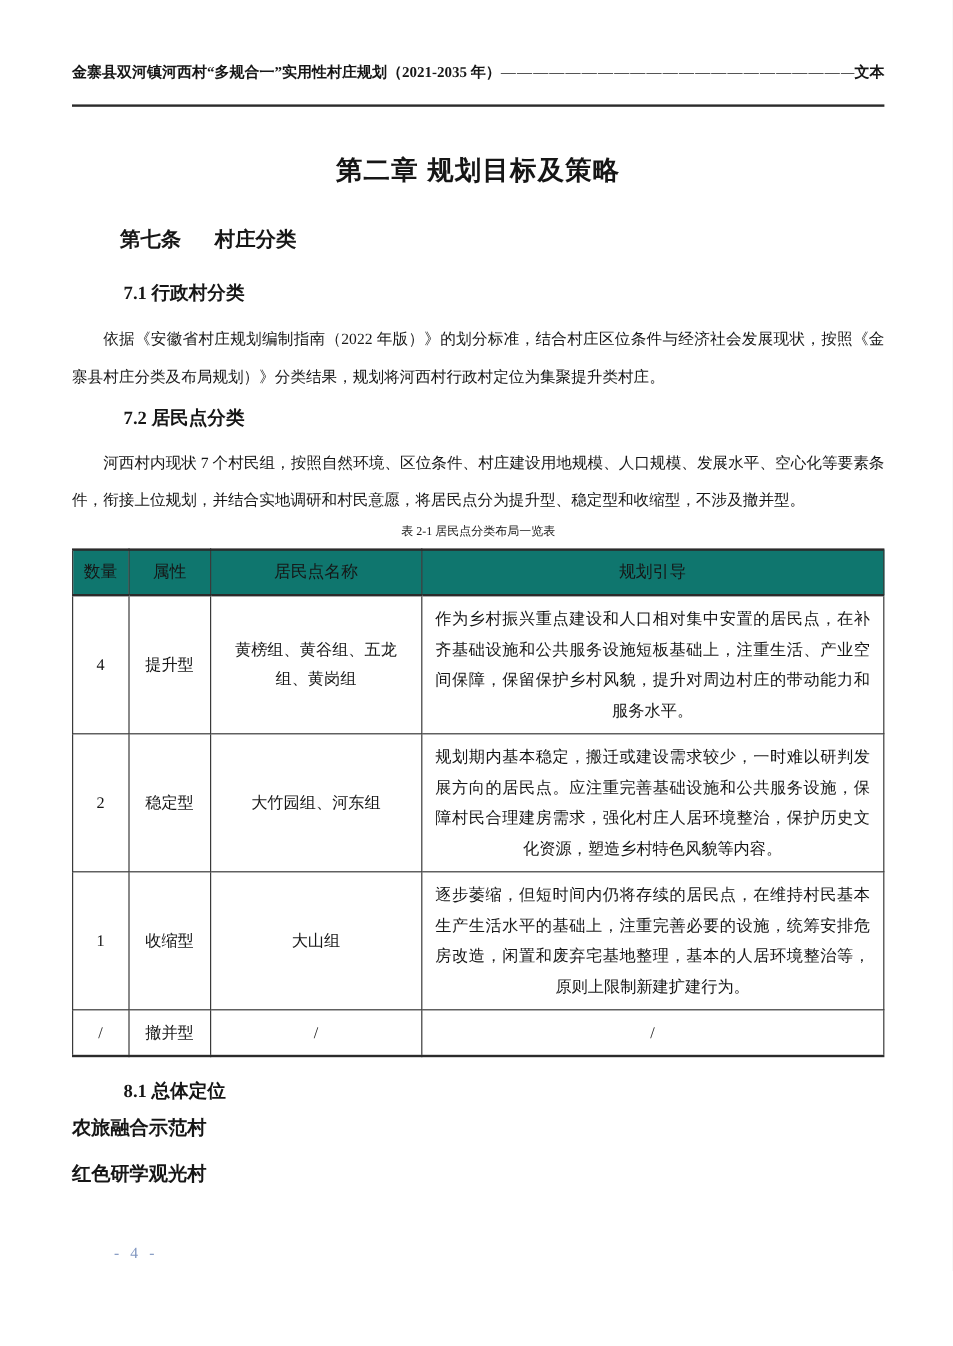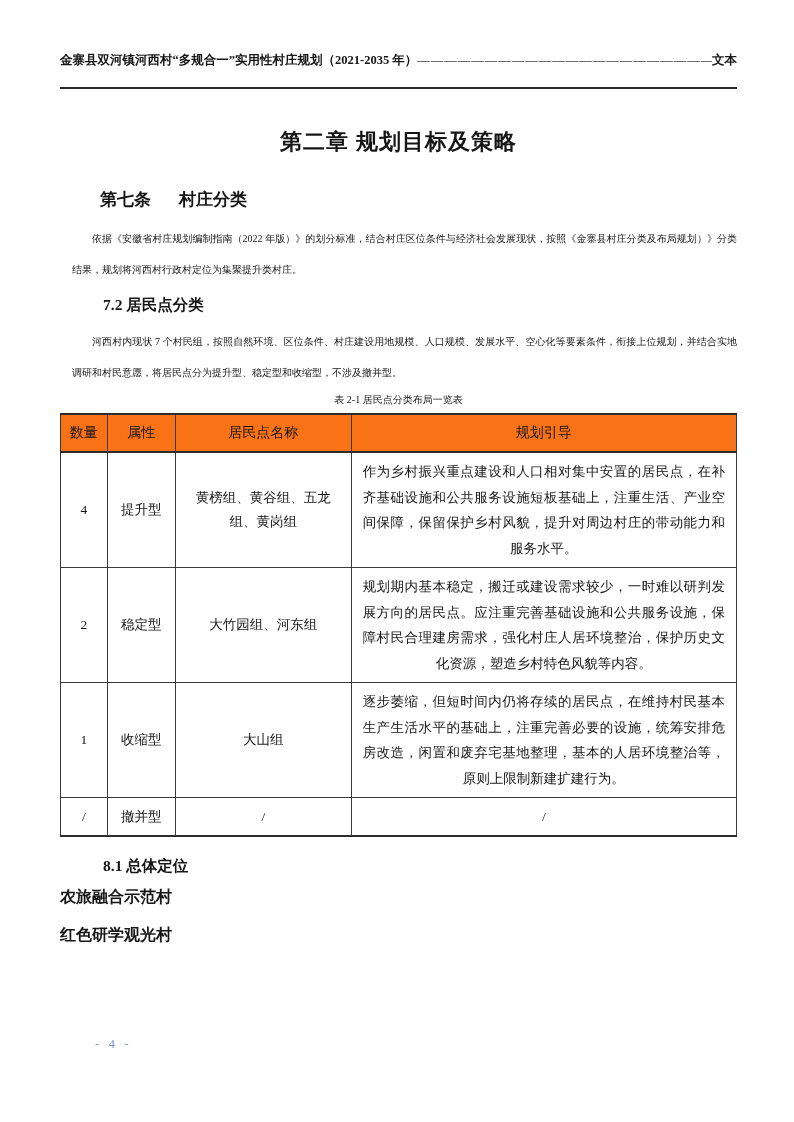--- a/index.html
+++ b/index.html
@@ -42,22 +42,22 @@
   .article-heading .article-title { margin-left:28px; }
 
   .sub-heading {
     margin:22px 0 0 43px;
     font-size:15.5px; font-weight:bold; line-height:22px;
   }
   .sub-heading.s72 { margin-top:9px; }
   .sub-heading.s81 { margin-top:18px; }
 
   .body-para {
-    margin:11px 0 0 12px;
-    font-size:10px; line-height:31px;
+    margin:11px 0 0 0;
+    font-size:13px; line-height:31px;
     text-align:justify; text-indent:2em;
   }
   .body-para.p2 { margin-top:10px; }
 
   .table-caption {
     margin:3px 0 0 0;
     text-align:center;
     font-size:10px; line-height:18px;
   }
 
@@ -69,21 +69,21 @@
     border-top:2px solid #2b2b2b;
     border-bottom:2px solid #2b2b2b;
   }
   table.cls th, table.cls td {
     border:1px solid #3a3a3a;
     text-align:center; vertical-align:middle;
     padding:2px 6px;
   }
   table.cls thead th {
     height:32px; font-weight:normal; font-size:14px;
-    background:#f97316;
+    background:#0f766e;
     border-bottom:2px solid #2b2b2b;
   }
   table.cls tbody tr:nth-child(1) td { height:99px; }
   table.cls tbody tr:nth-child(2) td { height:96px; }
   table.cls tbody tr:nth-child(3) td { height:98px; }
   table.cls tbody tr:nth-child(4) td { height:33px; }
   table.cls td.guide {
     text-align:justify; text-align-last:center;
     padding:6px 11px; line-height:25.5px;
   }
@@ -113,20 +113,21 @@
       <span class="dashes">——————————————————————————————</span>
       <span class="label">文本</span>
     </div>
 
     <h1 class="chapter-title">第二章 规划目标及策略</h1>
 
     <h2 class="article-heading">
       <span class="article-no">第七条</span><span class="article-title">村庄分类</span>
     </h2>
 
+    <h3 class="sub-heading">7.1 行政村分类</h3>
     <p class="body-para">依据《安徽省村庄规划编制指南（2022 年版）》的划分标准，结合村庄区位条件与经济社会发展现状，按照《金寨县村庄分类及布局规划）》分类结果，规划将河西村行政村定位为集聚提升类村庄。</p>
 
     <h3 class="sub-heading s72">7.2 居民点分类</h3>
     <p class="body-para p2">河西村内现状 7 个村民组，按照自然环境、区位条件、村庄建设用地规模、人口规模、发展水平、空心化等要素条件，衔接上位规划，并结合实地调研和村民意愿，将居民点分为提升型、稳定型和收缩型，不涉及撤并型。</p>
 
     <div class="table-caption">表 2-1  居民点分类布局一览表</div>
 
     <table class="cls">
       <colgroup>
         <col style="width:6.9%">

